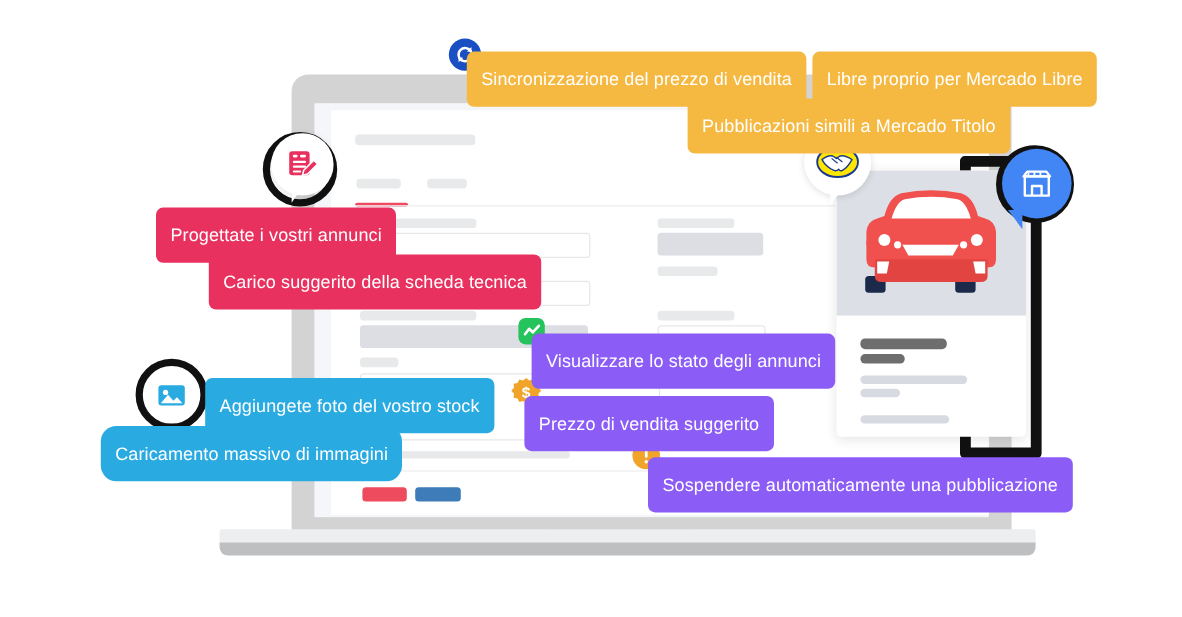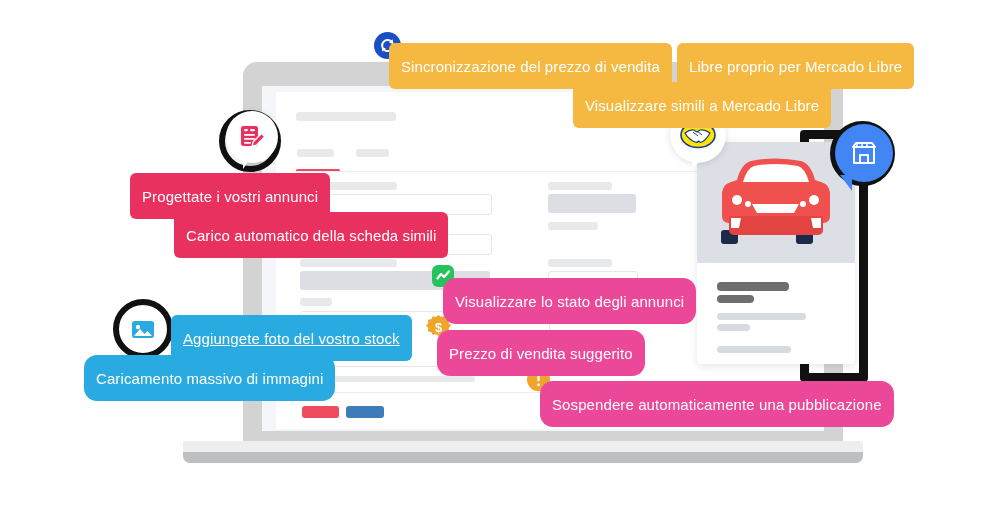--- a/index.html
+++ b/index.html
@@ -27,21 +27,21 @@
   .card{position:absolute;left:697px;top:142px;width:158px;height:222px;background:#fff;border-radius:4px;box-shadow:0 2px 10px rgba(0,0,0,.10);overflow:hidden;}
   .card-img{position:absolute;left:0;top:0;width:158px;height:121px;background:#dcdfe5;}
   .card-line{position:absolute;border-radius:4px;}
   .blackframe{position:absolute;left:800px;top:130px;width:68px;height:252px;border:9px solid #111111;border-radius:4px;box-sizing:border-box;background:transparent;}
 
   
   .pill{position:absolute;border-radius:6px;color:#fff;white-space:nowrap;display:flex;align-items:center;
         font-size:15px;letter-spacing:.1px;padding:0 12px;height:46px;}
   .pill.orange{background:#f5b942;}
   .pill.pink{background:#e8315f;}
-  .pill.blue{background:#ec4899;border-radius:13px;}
+  .pill.blue{background:#8b5cf6;}
   .pill.lblue{background:#29abe2;}
 
   
   .ring{position:absolute;border-radius:50%;border:6px solid #111;box-sizing:border-box;}
   .bubble{position:absolute;border-radius:50%;display:flex;align-items:center;justify-content:center;}
   .bubble:after{content:"";position:absolute;}
   .sq{position:absolute;display:flex;align-items:center;justify-content:center;}
   svg{display:block;}
 </style>
 </head>
@@ -186,29 +186,29 @@
     <svg width="5" height="14" viewBox="0 0 5 14">
       <rect x="1.4" y="1" width="2.3" height="7.5" rx="1.15" fill="#fff"></rect>
       <circle cx="2.5" cy="11.8" r="1.4" fill="#fff"></circle>
     </svg>
   </div>
 
   <div class="pill orange" style="left:389px;top:43px;">Sincronizzazione del prezzo di vendita</div>
 
   <div class="pill orange" style="left:677px;top:43px;">Libre proprio per Mercado Libre</div>
 
-  <div class="pill orange" style="left:573px;top:82px;">Visualizzare simili a Mercado Libre</div>
+  <div class="pill orange" style="left:573px;top:82px;">Pubblicazioni simili a Mercado Titolo</div>
 
   <div class="pill pink" style="left:130px;top:173px;text-align:center;">Progettate i vostri annunci</div>
 
-  <div class="pill pink" style="left:174px;top:212px;">Carico automatico della scheda simili</div>
+  <div class="pill pink" style="left:174px;top:212px;">Carico suggerito della scheda tecnica</div>
 
   <div class="pill blue" style="left:443px;top:278px;">Visualizzare lo stato degli annunci</div>
 
   <div class="pill blue" style="left:540px;top:381px;">Sospendere automaticamente una pubblicazione</div>
 
   <div class="pill blue" style="left:437px;top:330px;">Prezzo di vendita suggerito</div>
 
-  <div class="pill lblue" style="left:171px;top:315px;text-decoration:underline;">Aggiungete foto del vostro stock</div>
+  <div class="pill lblue" style="left:171px;top:315px;">Aggiungete foto del vostro stock</div>
 
   <div class="pill lblue" style="left:84px;top:355px;border-radius:13px;">Caricamento massivo di immagini</div>
 
 </div>
 
 </body></html>

